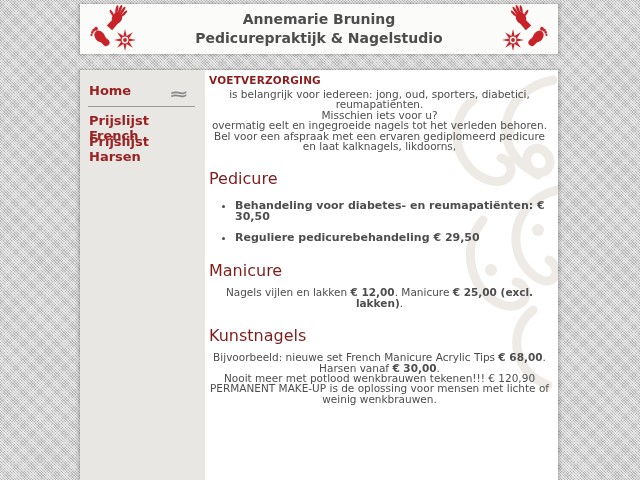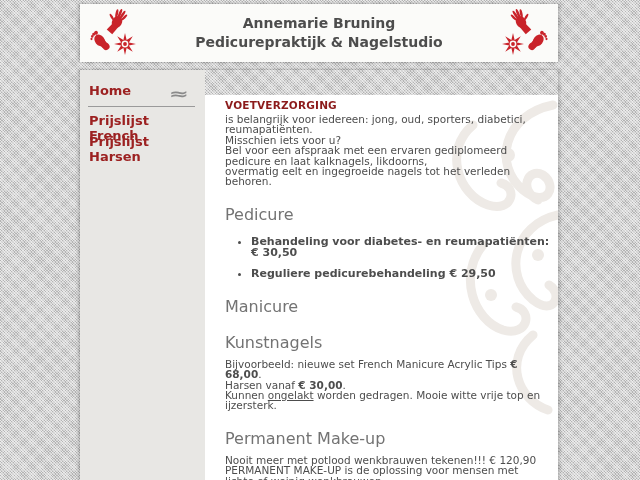--- a/index.html
+++ b/index.html
@@ -10,21 +10,21 @@
     background-color:#d2d2d2;
     background-image:
       repeating-linear-gradient(45deg, rgba(255,255,255,.55) 0 1px, transparent 1px 2px),
       repeating-linear-gradient(135deg, rgba(110,110,110,.30) 0 1px, transparent 1px 2px);
   }
   .page {
     position:absolute; left:80px; top:0; width:478px; height:480px;
   }
   
   .header {
-    position:absolute; top:4px; left:0; right:0; height:58px;
+    position:absolute; top:4px; left:0; right:0; height:50px;
     background:#fbfbf9;
     box-shadow:-2px 0 3px rgba(0,0,0,.18), 2px 0 3px rgba(0,0,0,.18);
     display:flex; align-items:center; justify-content:space-between;
     padding:4px 4px;
   }
   .titles {
     flex:1; text-align:center; color:#4d4d4d; font-weight:bold;
     font-size:14px; line-height:19px;
   }
   .logo { width:56px; height:56px; flex:0 0 auto; }
@@ -47,31 +47,31 @@
     height:8px; margin:0 10px 1px 8px; position:relative;
     border-bottom:1px solid #9a9a9a;
   }
   .wave {
     position:absolute; right:12px; top:-14px; color:#8a8a8a;
     font-size:15px; font-weight:bold; letter-spacing:-2px;
     transform:scaleX(1.6); display:inline-block;
   }
   .content {
     flex:1; background:#ffffff; position:relative; overflow:hidden;
-    padding:4px 8px 0 20px; color:#4d4d4d; font-size:10.5px;margin-top:25px;
+    padding:4px 8px 0 4px; color:#4d4d4d; font-size:10.5px;
   }
   .content-inner { position:relative; z-index:1; }
   .watermark { position:absolute; right:0; top:0; z-index:0; }
   .intro-title {
     font-size:10.5px; font-weight:bold; color:#8c1b1b;
     margin:0 0 3px 0; letter-spacing:.2px;
   }
-  .intro p, .sec p { margin:0; line-height:10.4px; font-size:10.5px; }
+  .intro p, .sec p { margin:0; line-height:10.4px; font-size:10.5px;text-align:center; }
   .section-heading {
-    font-size:16px; color:#737373; font-weight:normal;
+    font-size:16px; color:#7f1d1d; font-weight:normal;
     margin:19px 0 8px 0; line-height:17px;
   }
   ul.bullets { margin:13px 0 0 26px; padding:0; }
   ul.bullets li {
     font-weight:bold; font-size:11px; margin-bottom:10px; line-height:11px;
     color:#4d4d4d;
   }
   .seg-b { font-weight:bold; }
   .seg-u { text-decoration:underline; }
 </style>
@@ -167,38 +167,39 @@
           <circle cx="155" cy="160" r="6"></circle>
           <circle cx="108" cy="200" r="6"></circle>
         </g>
       </svg>
       <div class="content-inner">
         <div class="intro">
           <div class="intro-title">VOETVERZORGING</div>
           <div>
               <p>is belangrijk voor iedereen: jong, oud, sporters, diabetici, reumapatiënten.</p>
               <p>Misschien iets voor u?</p>
+              <p>overmatig eelt en ingegroeide nagels tot het verleden behoren.</p>
               <p>Bel voor een afspraak met een ervaren gediplomeerd pedicure en laat kalknagels, likdoorns,</p>
-              <p>overmatig eelt en ingegroeide nagels tot het verleden behoren.</p>
             </div>
         </div>
         <div>
             <div class="section-heading">Pedicure</div>
             <ul class="bullets">
               <li>Behandeling voor diabetes- en reumapatiënten: € 30,50</li>
               <li>Reguliere pedicurebehandeling € 29,50</li>
             </ul>
             <div class="section-heading">Manicure</div>
+            <div class="sec">
+              <p><span class="">Nagels vijlen en lakken </span><span class="seg-b ">€ 12,00</span><span class="">. Manicure </span><span class="seg-b ">€ 25,00 (excl. lakken)</span><span class="">.</span></p>
+            </div>
             <div class="section-heading">Kunstnagels</div>
             <div class="sec">
               <p><span class="">Bijvoorbeeld: nieuwe set French Manicure Acrylic Tips </span><span class="seg-b ">€ 68,00</span><span class="">.</span></p>
               <p><span class="">Harsen vanaf </span><span class="seg-b ">€ 30,00</span><span class="">.</span></p>
-              <p><span class="">Kunnen </span><span class="seg-u">ongelakt</span><span class=""> worden gedragen. Mooie witte vrije top en ijzersterk.</span></p>
-            </div>
-            <div class="section-heading">Permanent Make-up</div>
+            </div>
             <div class="sec">
               <p><span class="">Nooit meer met potlood wenkbrauwen tekenen!!! € 120,90</span></p>
               <p><span class="">PERMANENT MAKE-UP is de oplossing voor mensen met lichte of weinig wenkbrauwen.</span></p>
             </div>
           </div>
       </div>
     </div>
   </div>
 
 </div>

